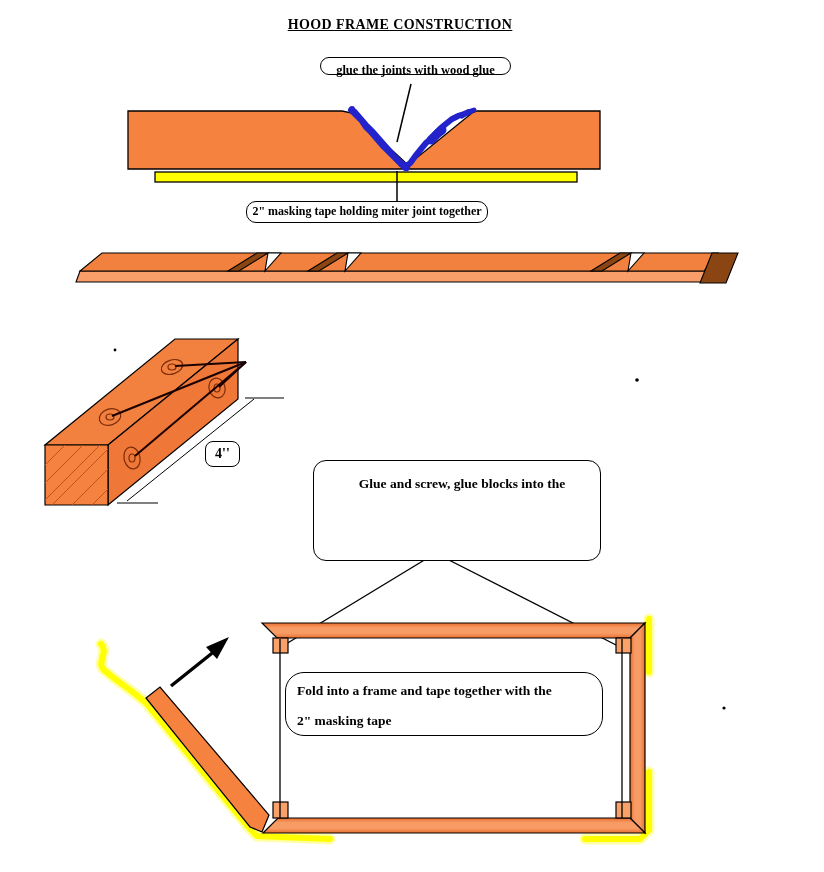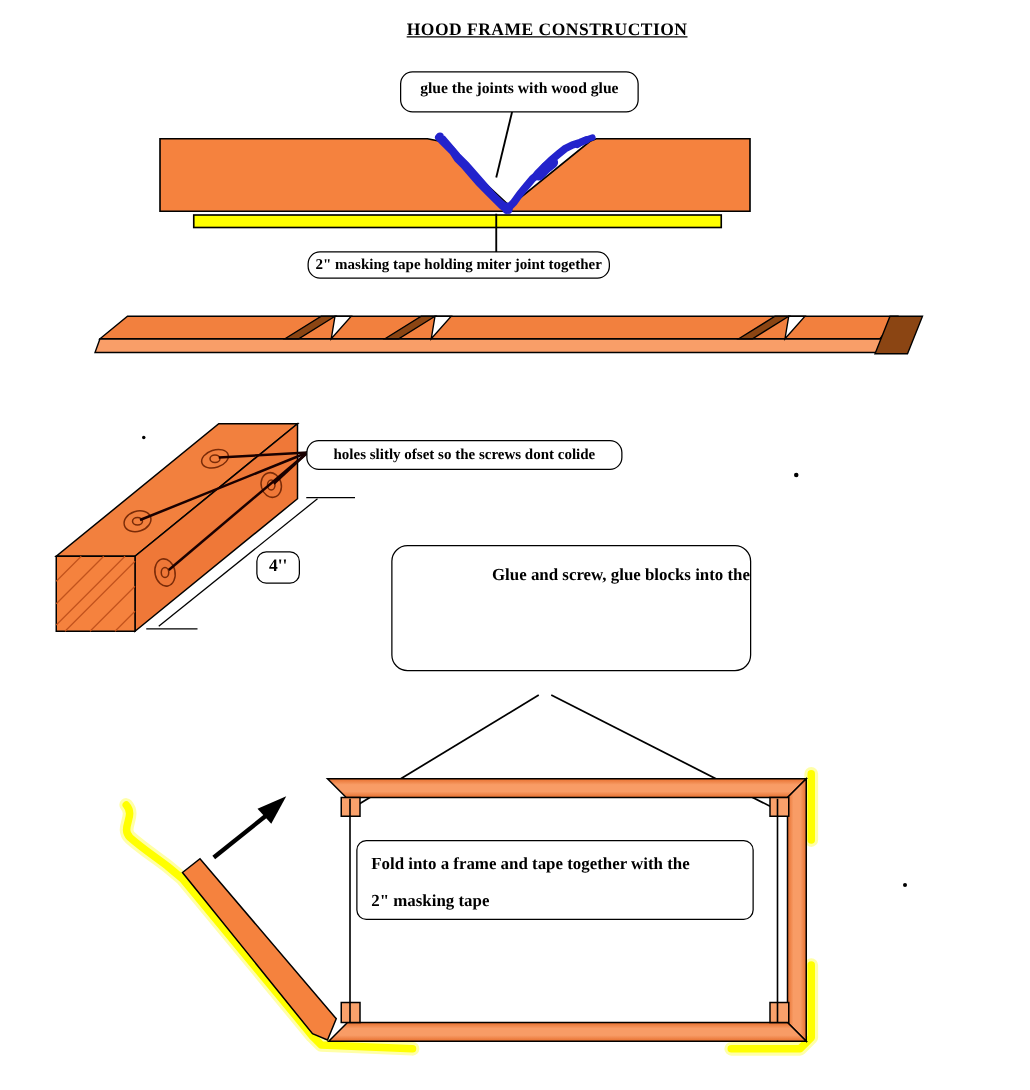--- a/index.html
+++ b/index.html
@@ -18,40 +18,40 @@
     border-radius:10px;
     font-weight:bold;
     color:#000;
     text-align:center;
     box-sizing:border-box;
     z-index:5;
   }
   #page-title{
     position:absolute;
     left:250px;top:17px;width:300px;
-    text-align:right;
+    text-align:center;
     font-weight:bold;
     font-size:14px;
     letter-spacing:0.4px;
     text-decoration:underline;
     z-index:5;
   }
-  #glue-joints-callout{left:320px;top:57px;width:191px;height:33px;font-size:12.5px;line-height:24px;}
+  #glue-joints-callout{left:320px;top:57px;width:191px;height:18px;font-size:12.5px;line-height:24px;}
   #masking-tape-label{left:246px;top:201px;width:242px;height:22px;font-size:12px;line-height:19px;}
   #holes-callout{left:245px;top:352px;width:253px;height:24px;font-size:12px;line-height:21px;}
   #dimension-label{left:205px;top:441px;width:35px;height:26px;font-size:14px;line-height:23px;border-radius:8px;}
   #glue-screw-note{
-    left:313px;top:436px;width:288px;height:101px;
-    border-radius:13px;text-align:right;
+    left:313px;top:460px;width:288px;height:101px;
+    border-radius:13px;text-align:center;
     padding:6px 0 0 10px;font-size:13.5px;
   }
   #glue-screw-note .ln{line-height:33px;white-space:nowrap;}
   #fold-note{
     left:285px;top:672px;width:318px;height:64px;
-    border-radius:8px;text-align:left;
+    border-radius:19px;text-align:left;
     padding:3px 0 0 11px;font-size:13.5px;
   }
   #fold-note .ln{line-height:30px;white-space:nowrap;}
 </style>
 </head>
 <body>
 
 <div id="canvas">
 
   <svg id="art" width="824" height="872" viewBox="0 0 824 872">
@@ -192,21 +192,20 @@
       <circle cx="724" cy="708" r="1.6"></circle>
     </g>
   </svg>
 
   <div id="page-title">HOOD FRAME CONSTRUCTION</div>
 
   <div id="glue-joints-callout" class="label-box">glue the joints with wood glue</div>
 
   <div id="masking-tape-label" class="label-box">2" masking tape holding miter joint together</div>
 
-  <div id="holes-callout" class="label-box">holes slitly ofset so the screws dont colide</div>
 
   <div id="dimension-label" class="label-box">4''</div>
 
   <div id="glue-screw-note" class="label-box">
     <div class="ln">Glue and screw, glue blocks into the</div>
   </div>
 
   <div id="fold-note" class="label-box">
     <div class="ln">Fold into a frame and tape together with the</div>
     <div class="ln">2" masking tape</div>

